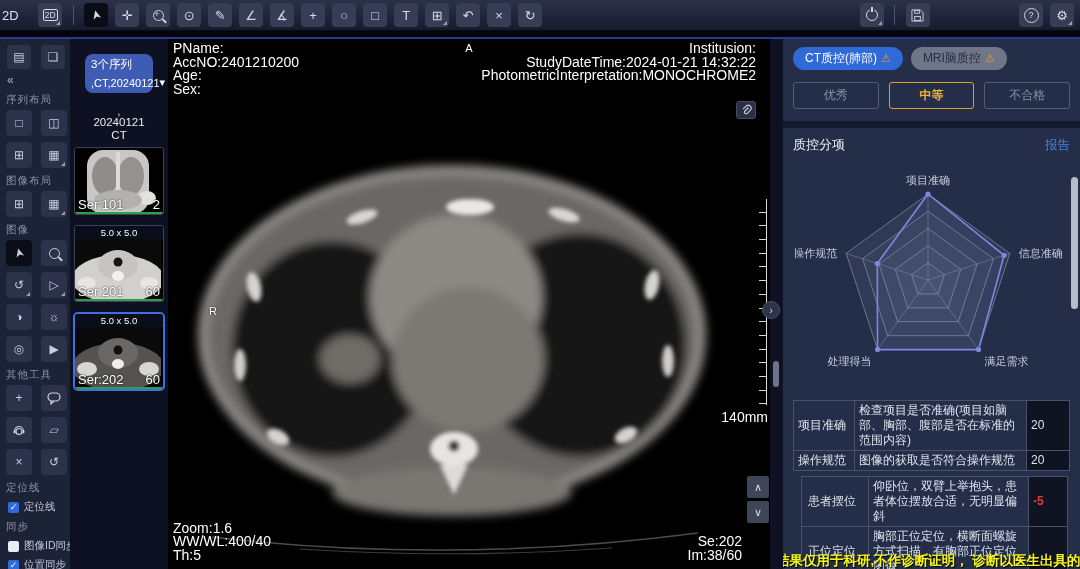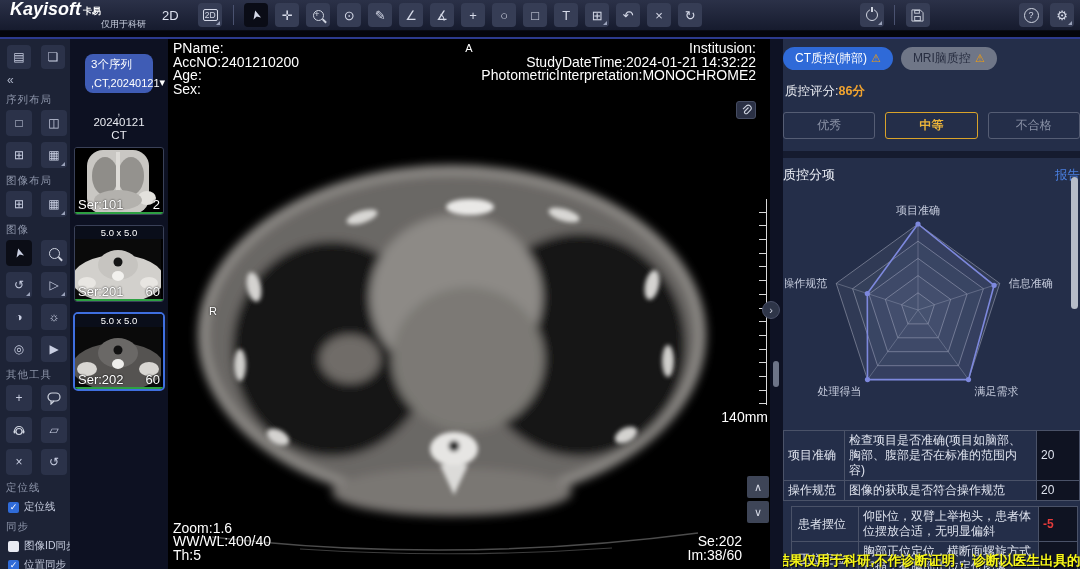--- a/index.html
+++ b/index.html
@@ -83,21 +83,21 @@
     font-size:11px;display:flex;align-items:center;justify-content:center;z-index:4;cursor:pointer;padding:0}
   .step.up{top:437px}.step.down{top:462px}
 
   
   .vstrip{width:13px;flex:0 0 13px;background:#0e1224;position:relative}
   .vs-thumb{position:absolute;left:3px;top:322px;width:6px;height:26px;background:#6d7488;border-radius:3px;cursor:grab}
   .handle{position:absolute;left:-8px;top:262px;width:18px;height:18px;border-radius:50%;background:#2e3548;border:1px solid #4a5068;
     color:#cfd4e0;font-size:11px;display:flex;align-items:center;justify-content:center;z-index:6;cursor:pointer;padding:0}
 
   
-  .qc{flex:1;background:#242e49;position:relative;overflow:hidden;padding:8px 0;box-sizing:border-box}
+  .qc{flex:1;background:#242e49;position:relative;overflow:hidden;padding:8px 10px;box-sizing:border-box}
   .tabs{display:flex;gap:8px}
   .tab{height:23px;border-radius:12px;background:#6f7687;color:#272d40;border:none;font-size:12px;
     display:flex;align-items:center;gap:4px;padding:0 12px;cursor:pointer}
   .tab.active{background:#2f6ad8;color:#fff}
   .warn{color:#f59e0b;font-size:11px}
   .score{margin:13px 0 0 2px;font-size:12.5px}
   .score-val{color:#f0a32f;font-weight:bold}
   .grades{display:flex;gap:10px;margin-top:12px}
   .grade{flex:1;height:27px;background:transparent;border:1px solid #555d74;border-radius:3px;color:#8a92a6;font-size:12px;cursor:pointer}
   .grade.active{border-color:#d9a32a;color:#ecb53a;font-weight:bold}
@@ -117,24 +117,20 @@
   .qc-scroll{position:absolute;right:2px;top:138px;width:7px;height:132px;background:#b6bcc8;border-radius:4px;cursor:grab}
   .marquee{position:absolute;left:-7px;bottom:0;white-space:nowrap;font-size:13.5px;font-weight:bold;color:#f6f618;
     text-shadow:1px 1px 1px #000;z-index:9}
 </style>
 </head>
 <body>
 
 <div class="app">
 
   <div class="toolbar">
-    <div class="logo">
-      <div class="logo-main"><span>Kayisoft</span><span class="logo-cn">卡易</span></div>
-      <div class="logo-sub">仅用于科研</div>
-    </div>
     <span class="mode">2D</span>
     <button class="tbtn corner">
         <span class="t2d">2D</span>
       </button>
     <span class="sep"></span>
     <button class="tbtn active">
         <span class="g-cursor">➤</span>
       </button>
     <button class="tbtn">
         <span>✛</span>
@@ -472,23 +468,20 @@
         <button class="tab active">
           <span>CT质控(肺部)</span>
           <span class="warn">⚠</span>
         </button>
         <button class="tab">
           <span>MRI脑质控</span>
           <span class="warn">⚠</span>
         </button>
       </div>
 
-      <div class="score">
-        <span>质控评分:</span><span class="score-val">86分</span>
-      </div>
 
       <div class="grades">
         <button class="grade">优秀</button>
         <button class="grade active">中等</button>
         <button class="grade">不合格</button>
       </div>
 
       <div class="band"></div>
 
       <div class="sec-head">

